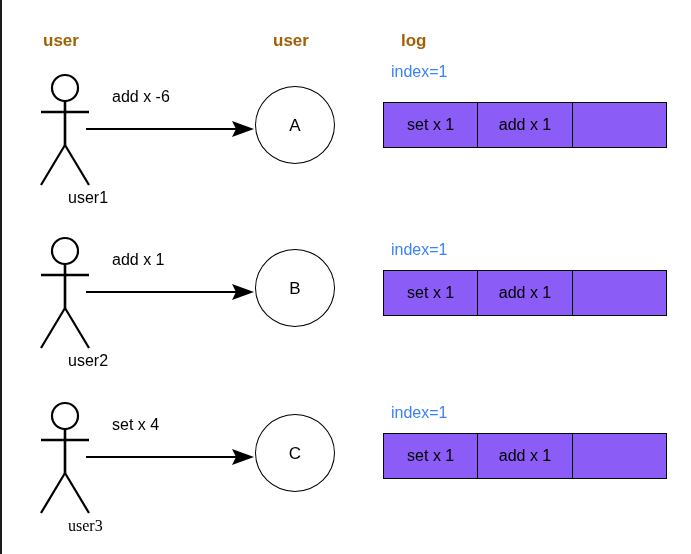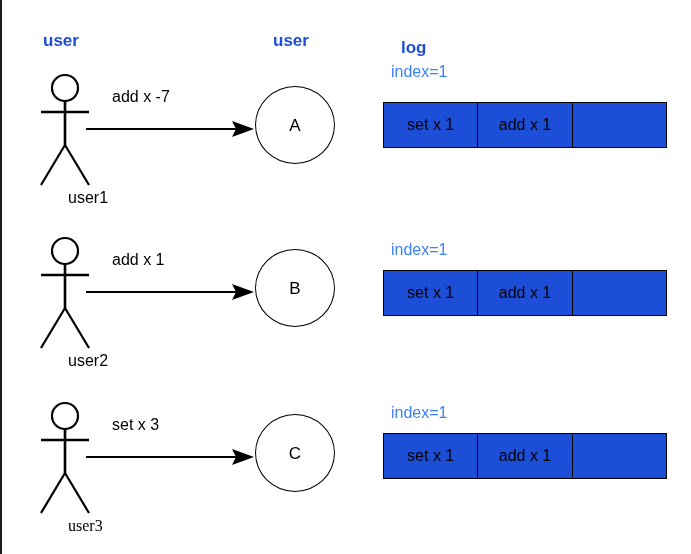--- a/index.html
+++ b/index.html
@@ -16,26 +16,26 @@
     height: 554px;
     background: #ffffff;
     overflow: hidden;
     border-left: 2px solid #1a1a1a;
     box-sizing: border-box;
   }
   .col-header {
     position: absolute;
     font-size: 17px;
     font-weight: bold;
-    color: #1d4ed8;
+    color: #a16207;
     white-space: nowrap;
   }
   .hdr-user { left: 41px; top: 31px; }
   .hdr-node { left: 271px; top: 31px; }
-  .hdr-log  { left: 399px; top: 31px; margin-top: 7px; }
+  .hdr-log  { left: 399px; top: 31px; }
 
   .actor {
     position: absolute;
     width: 76px;
     height: 118px;
   }
   .actor svg { display: block; }
 
   .actor-label {
     position: absolute;
@@ -84,21 +84,21 @@
     white-space: nowrap;
   }
 
   .log-table {
     position: absolute;
     width: 284px;
     height: 46px;
     display: flex;
     border: 1.8px solid #000000;
     box-sizing: border-box;
-    background: #1d4ed8;
+    background: #8b5cf6;
   }
   .log-cell {
     flex: 1 1 0;
     display: flex;
     align-items: center;
     justify-content: center;
     font-size: 16px;
     color: #000000;
     border-right: 1.8px solid #000000;
     box-sizing: border-box;
@@ -121,21 +121,21 @@
     <svg width="76" height="118" viewBox="0 0 76 118">
       <circle cx="27" cy="16" r="13" fill="none" stroke="#000000" stroke-width="2.2"></circle>
       <line x1="3" y1="40" x2="51" y2="40" stroke="#000000" stroke-width="2.6"></line>
       <line x1="27" y1="29" x2="27" y2="73" stroke="#000000" stroke-width="2.6"></line>
       <line x1="27" y1="73" x2="3" y2="113" stroke="#000000" stroke-width="2.2"></line>
       <line x1="27" y1="73" x2="51" y2="113" stroke="#000000" stroke-width="2.2"></line>
     </svg>
   </div>
   <div class="actor-label" style="left:38px; top:189px;">user1</div>
 
-  <div class="arrow-label" style="left:110px; top:88px;">add x -7</div>
+  <div class="arrow-label" style="left:110px; top:88px;">add x -6</div>
   <div class="arrow" style="left:84px; top:118px;">
     <svg width="172" height="22" viewBox="0 0 172 22">
       <line x1="0" y1="11" x2="152" y2="11" stroke="#000000" stroke-width="2.2"></line>
       <polygon points="168,11 146,3 150,11 146,19" fill="#000000"></polygon>
     </svg>
   </div>
 
   <div class="node-circle" style="left:253px; top:86px;">
     <span class="node-letter">A</span>
   </div>
@@ -181,21 +181,21 @@
     <svg width="76" height="118" viewBox="0 0 76 118">
       <circle cx="27" cy="16" r="13" fill="none" stroke="#000000" stroke-width="2.2"></circle>
       <line x1="3" y1="40" x2="51" y2="40" stroke="#000000" stroke-width="2.6"></line>
       <line x1="27" y1="29" x2="27" y2="73" stroke="#000000" stroke-width="2.6"></line>
       <line x1="27" y1="73" x2="3" y2="113" stroke="#000000" stroke-width="2.2"></line>
       <line x1="27" y1="73" x2="51" y2="113" stroke="#000000" stroke-width="2.2"></line>
     </svg>
   </div>
   <div class="actor-label" style="left:38px; top:517px;font-family:Liberation Serif, serif;">user3</div>
 
-  <div class="arrow-label" style="left:110px; top:416px;">set x 3</div>
+  <div class="arrow-label" style="left:110px; top:416px;">set x 4</div>
   <div class="arrow" style="left:84px; top:446px;">
     <svg width="172" height="22" viewBox="0 0 172 22">
       <line x1="0" y1="11" x2="152" y2="11" stroke="#000000" stroke-width="2.2"></line>
       <polygon points="168,11 146,3 150,11 146,19" fill="#000000"></polygon>
     </svg>
   </div>
 
   <div class="node-circle" style="left:253px; top:414px;">
     <span class="node-letter">C</span>
   </div>

